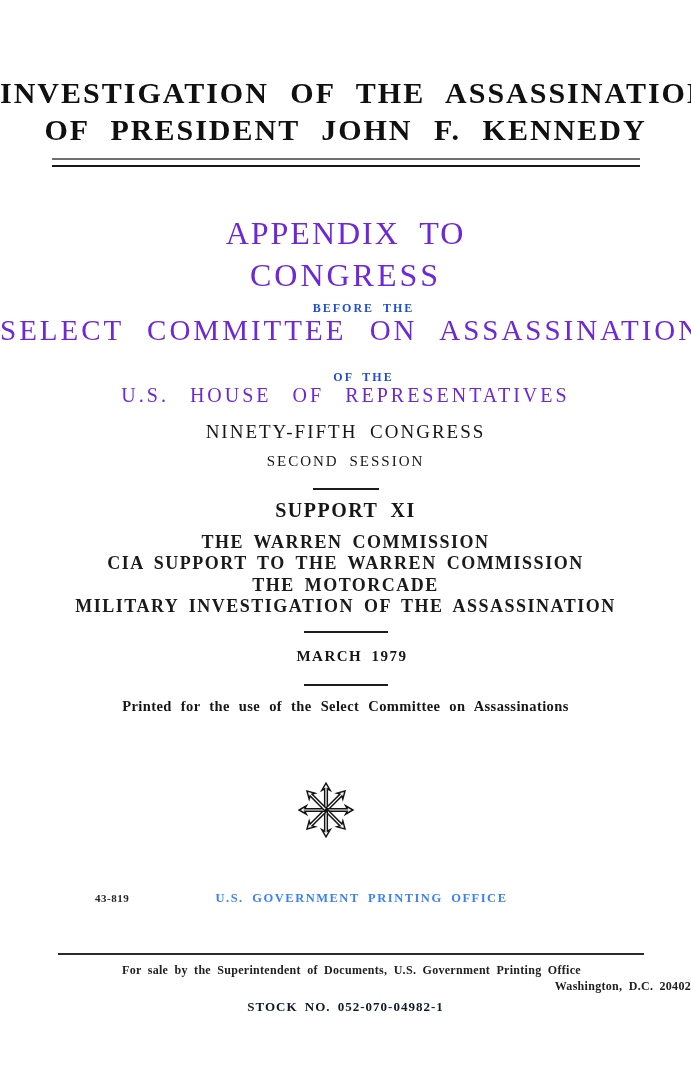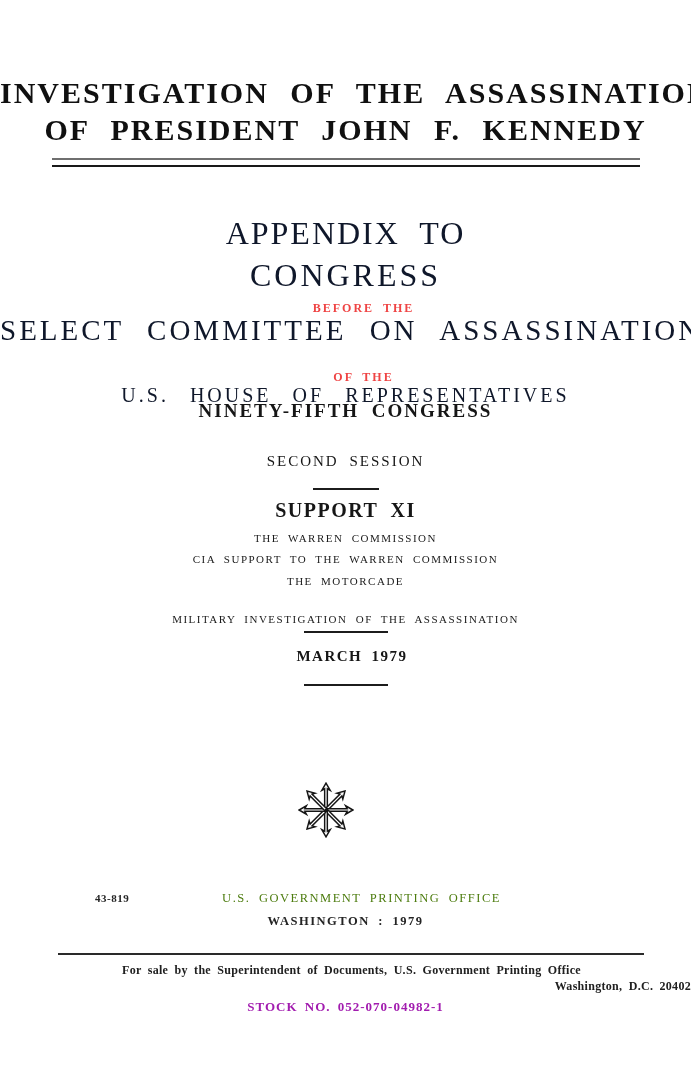--- a/index.html
+++ b/index.html
@@ -19,58 +19,58 @@
     letter-spacing:2px;word-spacing:12px;
   }
   .t1{top:76px;}
   .t2{top:113px;}
 
   .rule-double{
     position:absolute;top:158px;left:52px;width:588px;height:5px;
     border-top:2px solid #6f6f6f;border-bottom:2px solid #191919;
   }
 
-  .big-serif{font-weight:400;font-size:30px;color:#0f172a;letter-spacing:2px;word-spacing:10px;text-align:center;}
+  .big-serif{font-weight:400;font-size:30px;color:#6d28d9;letter-spacing:2px;word-spacing:10px;text-align:center;}
   .appendix-to{top:215px;font-size:32px;}
   .hearings{top:257px;font-size:32px;letter-spacing:3px;}
-  .tiny-caps{font-weight:700;font-size:12px;letter-spacing:2px;word-spacing:4px;color:#ef4444;margin-left:36px;}
+  .tiny-caps{font-weight:700;font-size:12px;letter-spacing:2px;word-spacing:4px;color:#1d4ed8;margin-left:36px;}
   .before-the{top:301px;}
   .committee{top:314px;font-size:29px;letter-spacing:3px;word-spacing:13px;}
   .of-the{top:370px;}
   .house{top:384px;font-size:20px;letter-spacing:3px;word-spacing:13px;}
-  .congress{top:400px;font-weight:700;font-size:19px;letter-spacing:2px;word-spacing:6px;}
+  .congress{top:421px;font-weight:400;font-size:19px;letter-spacing:2px;word-spacing:6px;}
   .session{top:453px;font-weight:400;font-size:15px;letter-spacing:2px;word-spacing:5px;}
 
   .rule-short{position:absolute;left:50%;transform:translateX(-50%);height:2px;background:#1c1c1c;}
   .rs1{top:488px;width:66px;}
   .rs2{top:631px;width:84px;}
   .rs3{top:684px;width:84px;}
 
   .volume-heading{top:499px;font-weight:700;font-size:20px;letter-spacing:1.5px;word-spacing:6px;}
-  .contents-line{font-weight:400;font-size:11px;letter-spacing:1.5px;word-spacing:4px;color:#1a1a1a;}
+  .contents-line{font-weight:700;font-size:18px;letter-spacing:1.5px;word-spacing:4px;color:#1a1a1a;}
   .c0{top:532px;}
   .c1{top:553px;}
   .c2{top:575px;}
-  .c3{top:613px;}
+  .c3{top:596px;}
 
   .date-line{top:648px;font-weight:700;font-size:15px;letter-spacing:1.5px;word-spacing:4px;padding-left:13px;}
   .printed-for{top:698px;font-weight:700;font-size:14.5px;letter-spacing:0.4px;word-spacing:5px;}
 
   .ornament{position:absolute;top:782px;left:298px;width:56px;height:56px;}
 
-  .gpo{top:891px;font-weight:400;font-size:12.5px;letter-spacing:1.5px;word-spacing:4px;color:#4d7c0f;padding-left:32px;}
+  .gpo{top:891px;font-weight:700;font-size:12.5px;letter-spacing:1.5px;word-spacing:4px;color:#3b82f6;padding-left:32px;}
   .wash{top:914px;font-weight:700;font-size:12.5px;letter-spacing:1.5px;word-spacing:4px;color:#242424;}
   .docnum{position:absolute;top:892px;left:95px;font-weight:700;font-size:11px;letter-spacing:0.5px;color:#242424;}
 
   .rule-long{position:absolute;top:953px;left:58px;width:586px;height:0;border-top:2px solid #2a2a2a;}
 
   .sale{font-weight:700;font-size:12px;letter-spacing:0.3px;word-spacing:3px;color:#202020;margin-left:12px;}
   .s1{top:963px;}
   .s2{top:979px;text-align:right;}
-  .stock{top:999px;font-weight:700;font-size:13px;letter-spacing:1px;word-spacing:3px;color:#a21caf;text-align:center;}
+  .stock{top:999px;font-weight:700;font-size:13px;letter-spacing:1px;word-spacing:3px;color:#0f172a;text-align:center;}
 </style>
 </head>
 <body>
 
 <div class="page">
 
   <div class="line title t1">INVESTIGATION OF THE ASSASSINATION</div>
   <div class="line title t2">OF PRESIDENT JOHN F. KENNEDY</div>
 
   <div class="rule-double"></div>
@@ -89,20 +89,21 @@
   <div class="line volume-heading">SUPPORT XI</div>
   <div class="line contents-line c0">THE WARREN COMMISSION</div>
   <div class="line contents-line c1">CIA SUPPORT TO THE WARREN COMMISSION</div>
   <div class="line contents-line c2">THE MOTORCADE</div>
   <div class="line contents-line c3">MILITARY INVESTIGATION OF THE ASSASSINATION</div>
 
   <div class="rule-short rs2"></div>
   <div class="line date-line">MARCH 1979</div>
   <div class="rule-short rs3"></div>
 
+  <div class="line printed-for">Printed for the use of the Select Committee on Assassinations</div>
 
   <div class="ornament">
     <svg viewBox="0 0 100 100" width="56" height="56" aria-hidden="true">
       <defs>
         <path id="arm" d="M50,2 L42.5,15 L47.6,12.2 L47.6,50 L52.4,50 L52.4,12.2 L57.5,15 Z"></path>
       </defs>
       <g fill="#ffffff" stroke="#141414" stroke-width="2.6" stroke-linejoin="miter">
         <use href="#arm"></use>
         <use href="#arm" transform="rotate(45 50 50)"></use>
         <use href="#arm" transform="rotate(90 50 50)"></use>
@@ -110,21 +111,20 @@
         <use href="#arm" transform="rotate(180 50 50)"></use>
         <use href="#arm" transform="rotate(225 50 50)"></use>
         <use href="#arm" transform="rotate(270 50 50)"></use>
         <use href="#arm" transform="rotate(315 50 50)"></use>
         <circle cx="50" cy="50" r="2.4" fill="#141414" stroke="none"></circle>
       </g>
     </svg>
   </div>
 
   <div class="line gpo">U.S. GOVERNMENT PRINTING OFFICE</div>
-  <div class="line wash">WASHINGTON : 1979</div>
   <div class="docnum">43-819</div>
 
   <div class="rule-long"></div>
 
   <div class="line sale s1">For sale by the Superintendent of Documents, U.S. Government Printing Office</div>
   <div class="line sale s2">Washington, D.C. 20402</div>
   <div class="line stock">STOCK NO. 052-070-04982-1</div>
 
 </div>
 

